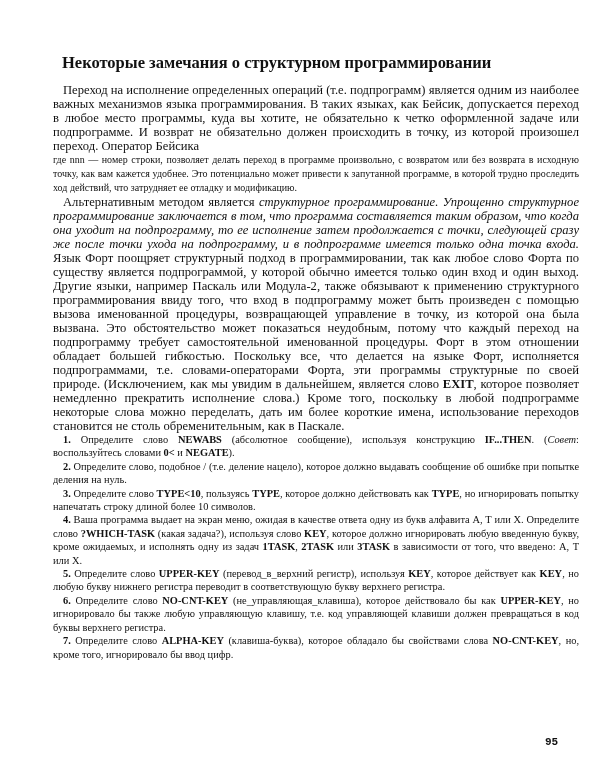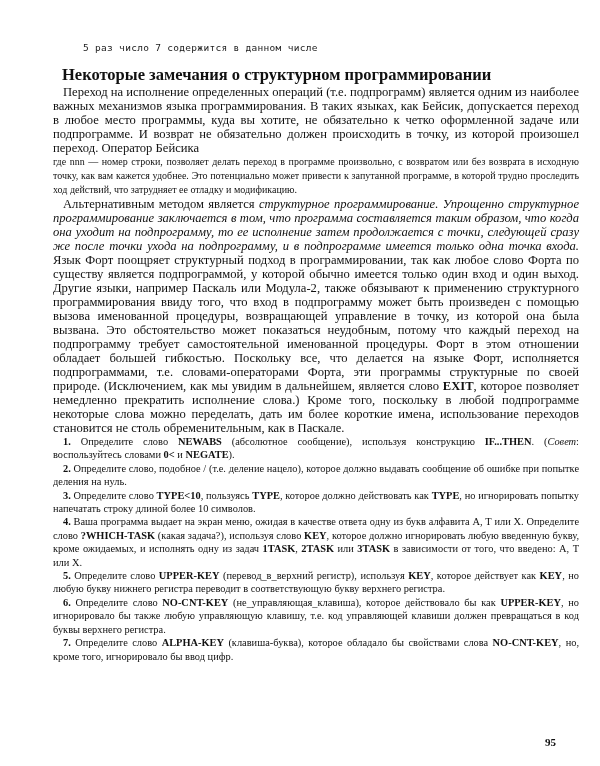--- a/index.html
+++ b/index.html
@@ -5,33 +5,32 @@
     html, body { margin: 0; padding: 0; background: #ffffff; }
     body { width: 600px; height: 766px; overflow: hidden; position: relative; color: #111; }
     .page { position: absolute; left: 53px; top: 42px; width: 526px; font-family: "Liberation Serif", serif; }
     .mono { font-family: "DejaVu Sans Mono", monospace; font-size: 9.5px; color: #222; letter-spacing: 0.3px; }
     .code-line { margin-left: 30px; line-height: 12px; height: 12px; }
     .code-goto { margin-left: 53px; line-height: 12px; height: 12px; }
     p { margin: 0; text-align: justify; }
     .body { font-size: 12.6px; line-height: 14px; text-indent: 10px; }
     .body-noindent { font-size: 10px; line-height: 14px; text-indent: 0; }
     h2 { font-family: "Liberation Serif", serif; font-weight: bold; font-size: 16.5px; margin: 0; line-height: 20px; padding-left: 9px; }
-    .h1 { margin-top: 11px; }
+    .h1 { margin-top: 11px; margin-bottom: 10px; }
     .h2 { margin-top: 12px; margin-bottom: 10px; }
     .ex { font-size: 10.4px; line-height: 13.4px; text-indent: 10px; font-family: "Liberation Serif", serif; }
     .ex b { font-family: "Liberation Serif", serif; }
     em { font-style: italic; }
-    .pagenum { position: absolute; left: 514px; top: 736px; font-family: Liberation Serif, serif; font-size: 11px; font-weight: bold; padding-left: 31px; }
+    .pagenum { position: absolute; left: 514px; top: 736px; font-family: Liberation Mono, monospace; font-size: 11px; font-weight: bold; padding-left: 31px; }
   </style>
 </head>
 <body>
 
 <div class="page">
 
-  <div class="mono code-line">5 раз число 7 содержится в данном числе</div>
 
   <h2 class="h1">Некоторые замечания о структурном программировании</h2>
 
   <p class="body">Переход на исполнение определенных операций (т.е. подпрограмм) является одним из наиболее важных механизмов языка  программирования. В таких языках, как Бейсик, допускается переход в любое место программы, куда вы хотите, не обязательно к четко оформленной задаче или подпрограмме. И возврат не обязательно должен происходить в точку, из которой произошел переход. Оператор Бейсика</p>
   <p class="body-noindent">где nnn — номер строки, позволяет делать переход в программе произвольно, с возвратом или без возврата в исходную точку, как вам кажется удобнее. Это потенциально может привести к запутанной программе, в которой трудно проследить ход действий, что затрудняет ее отладку и модификацию.</p>
   <p class="body"><span>Альтернативным методом является </span><em>структурное программирование. Упрощенно структурное программирование заключается в том, что программа составляется таким образом, что когда она уходит на подпрограмму, то ее исполнение затем продолжается с точки, следующей сразу же после точки ухода на подпрограмму, и в подпрограмме имеется только одна точка входа.</em><span> Язык Форт поощряет структурный подход в программировании, так как любое слово Форта по существу является подпрограммой, у которой обычно имеется только один вход и один выход. Другие языки, например Паскаль или Модула-2, также обязывают к применению структурного программирования ввиду того, что вход в подпрограмму может быть произведен с помощью вызова именованной процедуры, возвращающей управление в точку, из которой она была вызвана. Это обстоятельство может показаться неудобным, потому что каждый переход на подпрограмму требует самостоятельной именованной процедуры. Форт в этом отношении обладает большей гибкостью. Поскольку все, что делается на языке Форт, исполняется подпрограммами, т.е. словами-операторами Форта, эти программы структурные по своей природе. (Исключением, как мы увидим в дальнейшем, является слово </span><b>EXIT</b><span>, которое позволяет немедленно прекратить исполнение слова.) Кроме того, поскольку в любой подпрограмме некоторые слова можно переделать, дать им более короткие имена, использование переходов становится не столь обременительным, как в Паскале.</span></p>
 
 
   <div id="exercises">
       <p class="ex"><b>1.</b><span> Определите слово </span><b>NEWABS</b><span> (абсолютное сообщение), используя конструкцию </span><b>IF...THEN</b><span>. (</span><em>Совет</em><span>: воспользуйтесь словами </span><b>0&lt;</b><span> и </span><b>NEGATE</b><span>).</span></p>

